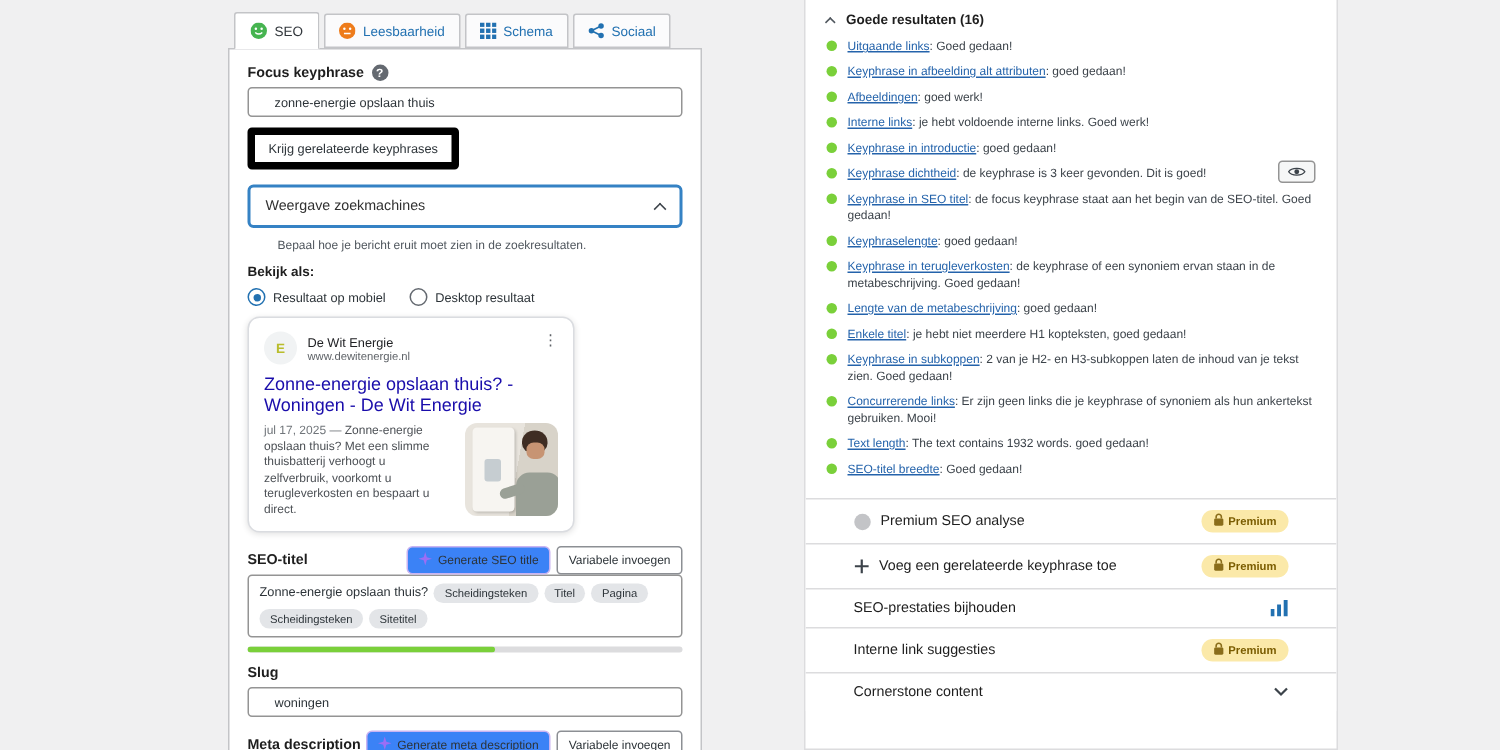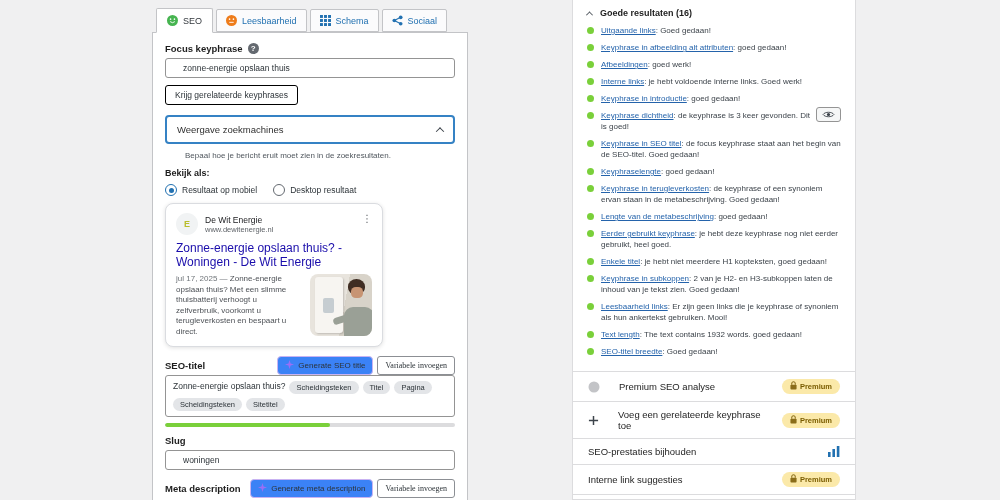--- a/index.html
+++ b/index.html
@@ -30,21 +30,21 @@
   .field-label { font-size:9.5px; font-weight:bold; color:#1e1e1e; display:flex; align-items:center; gap:5px; }
   .help-icon {
     width:11px; height:11px; border-radius:50%; background:#646970; color:#fff;
     font-size:8px; display:inline-flex; align-items:center; justify-content:center; cursor:pointer;
   }
   .text-input {
     width:100%; margin-top:4px; border:1px solid #949494; border-radius:3px;
     padding:4px 17px; font-size:8.5px; color:#2c3338; font-family:"Liberation Sans",sans-serif; background:#fff;
   }
   .btn {
-    margin-top:7px; background:#fff; border:1px solid #000000; border-radius:3px;
+    margin-top:7px; background:#fff; border:5px solid #000000; border-radius:3px;
     padding:4px 9px; font-size:8.5px; color:#2c3338; cursor:pointer; font-family:"Liberation Sans",sans-serif;
   }
   .collapsible {
     margin-top:10px; border:2px solid #3582c4; border-radius:4px;
     padding:7px 10px; display:flex; align-items:center; justify-content:space-between;
     font-size:9.5px; color:#303030; cursor:pointer; background:#fff;
   }
   .chev { width:6px; height:6px; border-right:1.6px solid #3c434a; border-bottom:1.6px solid #3c434a; display:inline-block; }
   .chev.up { transform:rotate(-135deg) translate(-1px,-1px); }
   .helper { font-size:8px; color:#50575e; margin-top:7px;padding-left:20px; }
@@ -80,48 +80,48 @@
   .thumb .arm { position:absolute; right:22px; bottom:13px; width:17px; height:7px; background:#9aa096; border-radius:4px; transform:rotate(-18deg); }
   
   .field-row { display:flex; align-items:center; justify-content:space-between; margin-top:9px; }
   .row-buttons { display:flex; gap:4px; }
   .btn-ai {
     display:flex; align-items:center; gap:4px; background:#3b82f6; border:1px solid #c9b3f2;
     border-radius:4px; padding:3px 7px; font-size:8px; color:#2c3338; cursor:pointer; font-family:"Liberation Sans",sans-serif;
   }
   .btn-sm {
     background:#fff; border:1px solid #8c8f94; border-radius:3px;
-    padding:1px 7px; font-size:8px; color:#2c3338; cursor:pointer; font-family:Liberation Serif, serif;
+    padding:1px 7px; font-size:8px; color:#2c3338; cursor:pointer; font-family:Liberation Sans, sans-serif;
   }
   .editor {
     margin-top:0; border:1px solid #949494; border-radius:3px; padding:5px 7px;
     display:flex; flex-wrap:wrap; gap:4px; align-items:flex-start; min-height:30px; font-size:8.5px; color:#2c3338; cursor:text;
   }
   .pill { background:#e3e5e8; border-radius:9px; padding:2px 7px; font-size:7.5px; color:#2c3338; white-space:nowrap; }
   .progress { height:4px; background:#dcdcde; border-radius:3px; margin-top:6px; overflow:hidden; }
   .progress .fill { height:100%; background:#7ad03a; border-radius:3px; }
   .slug-label { margin-top:8px; }
   
   .analysis {
-    position:absolute; left:572px; top:0; width:284px; height:500px;
+    position:absolute; left:536px; top:0; width:356px; height:500px;
     background:#fff; border:1px solid #dcdcde; border-top:none; overflow:hidden;
   }
   .a-head { display:flex; align-items:center; gap:8px; padding:8px 14px 5px; font-size:9px; font-weight:bold; cursor:pointer; }
   .a-head .chev { width:5px; height:5px; border-color:#50575e; }
   .results { list-style:none; padding:2px 14px 8px; }
   .results li { position:relative; display:flex; gap:7px; font-size:8px; line-height:11px; color:#3c434a; margin-bottom:6px; }
   .results li.has-eye { padding-right:30px; }
   .bullet { width:7px; height:7px; border-radius:50%; background:#7ad03a; flex:none; margin-top:2px; }
   .results a { color:#2463ab; text-decoration:underline; cursor:pointer; }
   .eye-btn {
     position:absolute; right:0; top:-3px; border:1px solid #949494; border-radius:3px;
     background:#f6f7f7; padding:2px 5px; line-height:0; cursor:pointer;
   }
   .rows .row {
-    display:flex; align-items:center; gap:19px; padding:7px 15px;
+    display:flex; align-items:center; gap:6px; padding:7px 32px;
     border-top:1px solid #dcdcde; font-size:9.5px; color:#1e1e1e; cursor:pointer; background:#fff;
   }
   .row .licon { display:inline-flex; line-height:0; }
   .row .trail { margin-left:auto; display:inline-flex; line-height:0; }
   .badge {
     margin-left:auto; display:inline-flex; align-items:center; gap:3px;
     background:#fbe9a9; border-radius:9px; padding:2px 8px;
     font-size:7.5px; font-weight:bold; color:#7a5c00;
   }
 </style>
@@ -326,33 +326,29 @@
         <li>
           <span class="bullet"></span>
           <span><a>Keyphrase in terugleverkosten</a>: de keyphrase of een synoniem ervan staan in de metabeschrijving. Goed gedaan!</span>
         </li>
         <li>
           <span class="bullet"></span>
           <span><a>Lengte van de metabeschrijving</a>: goed gedaan!</span>
         </li>
         <li>
           <span class="bullet"></span>
-          <span><a>Eerder gebruikt keyphrase</a>: je hebt deze keyphrase nog niet eerder gebruikt, heel goed.</span>
-        </li>
-        <li>
-          <span class="bullet"></span>
           <span><a>Enkele titel</a>: je hebt niet meerdere H1 kopteksten, goed gedaan!</span>
         </li>
         <li>
           <span class="bullet"></span>
           <span><a>Keyphrase in subkoppen</a>: 2 van je H2- en H3-subkoppen laten de inhoud van je tekst zien. Goed gedaan!</span>
         </li>
         <li>
           <span class="bullet"></span>
-          <span><a>Leesbaarheid links</a>: Er zijn geen links die je keyphrase of synoniem als hun ankertekst gebruiken. Mooi!</span>
+          <span><a>Concurrerende links</a>: Er zijn geen links die je keyphrase of synoniem als hun ankertekst gebruiken. Mooi!</span>
         </li>
         <li>
           <span class="bullet"></span>
           <span><a>Text length</a>: The text contains 1932 words. goed gedaan!</span>
         </li>
         <li>
           <span class="bullet"></span>
           <span><a>SEO-titel breedte</a>: Goed gedaan!</span>
         </li>
       </ul>

